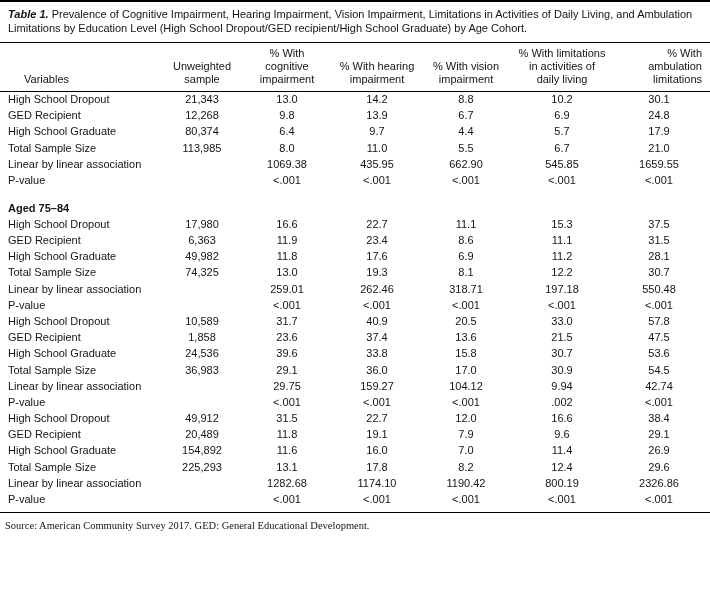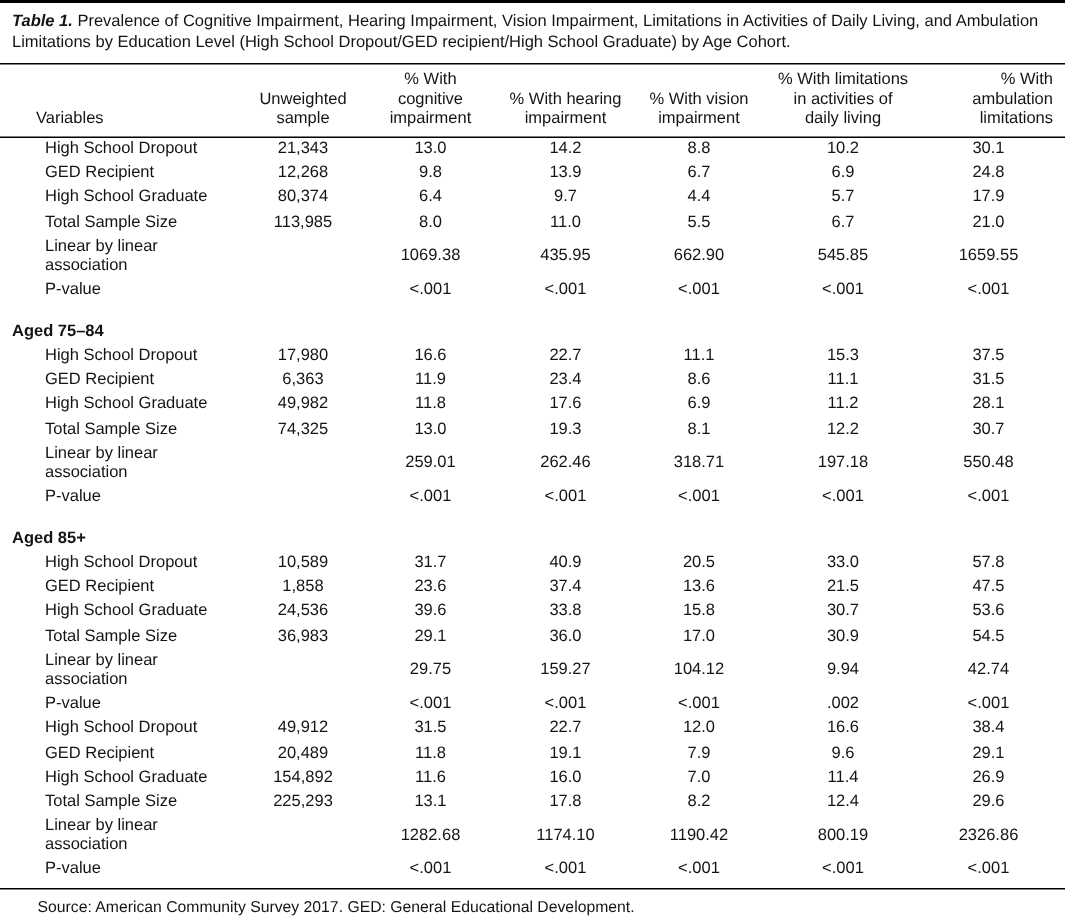--- a/index.html
+++ b/index.html
@@ -42,28 +42,29 @@
     text-align: center;
     line-height: 1.2;
   }
   td.section-label {
     text-align: left;
     font-weight: bold;
     padding-left: 8px;
     padding-top: 6px;
   }
   tr.gap td.section-label { padding-top: 13px; }
-  td.rowlabel { text-align: left; padding-left: 30px; }
+  td.rowlabel { text-align: left; padding-left: 8px; }
   td.lastcol  { padding-right: 8px; }
   .source {
     border-top: 1px solid #000;
     margin-top: 4px;
-    padding: 6px 25px;
+    padding: 6px 5px;
     font-size: 10.5px;
     line-height: 1.3;
+    font-family: Liberation Serif, serif;
   }
 </style>
 </head>
 <body>
 
 <div class="caption">
   <b>Table 1.</b>
   <span>Prevalence of Cognitive Impairment, Hearing Impairment, Vision Impairment, Limitations in Activities of Daily Living, and Ambulation Limitations by Education Level (High School Dropout/GED recipient/High School Graduate) by Age Cohort.</span>
 </div>
 
@@ -202,23 +203,20 @@
       </tr>
       <tr>
         <td class="rowlabel">P-value</td>
         <td></td>
         <td>&lt;.001</td>
         <td>&lt;.001</td>
         <td>&lt;.001</td>
         <td>&lt;.001</td>
         <td class="lastcol">&lt;.001</td>
       </tr>
-      <tr class="gap">
-        <td colspan="7" class="section-label">Aged 85+</td>
-      </tr>
       <tr>
         <td class="rowlabel">High School Dropout</td>
         <td>10,589</td>
         <td>31.7</td>
         <td>40.9</td>
         <td>20.5</td>
         <td>33.0</td>
         <td class="lastcol">57.8</td>
       </tr>
       <tr>

